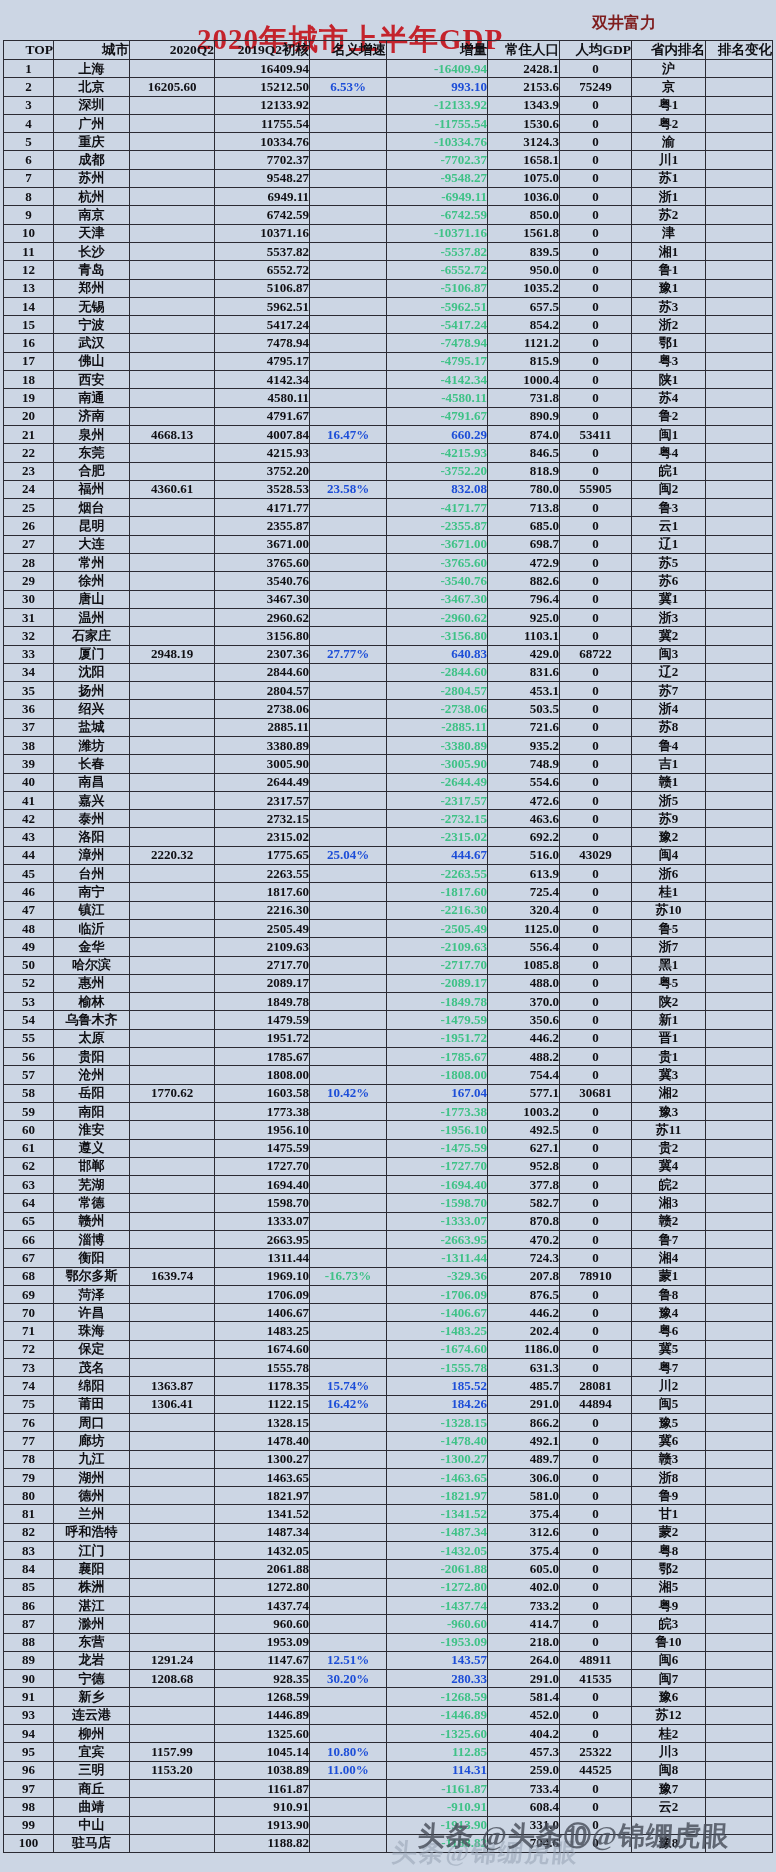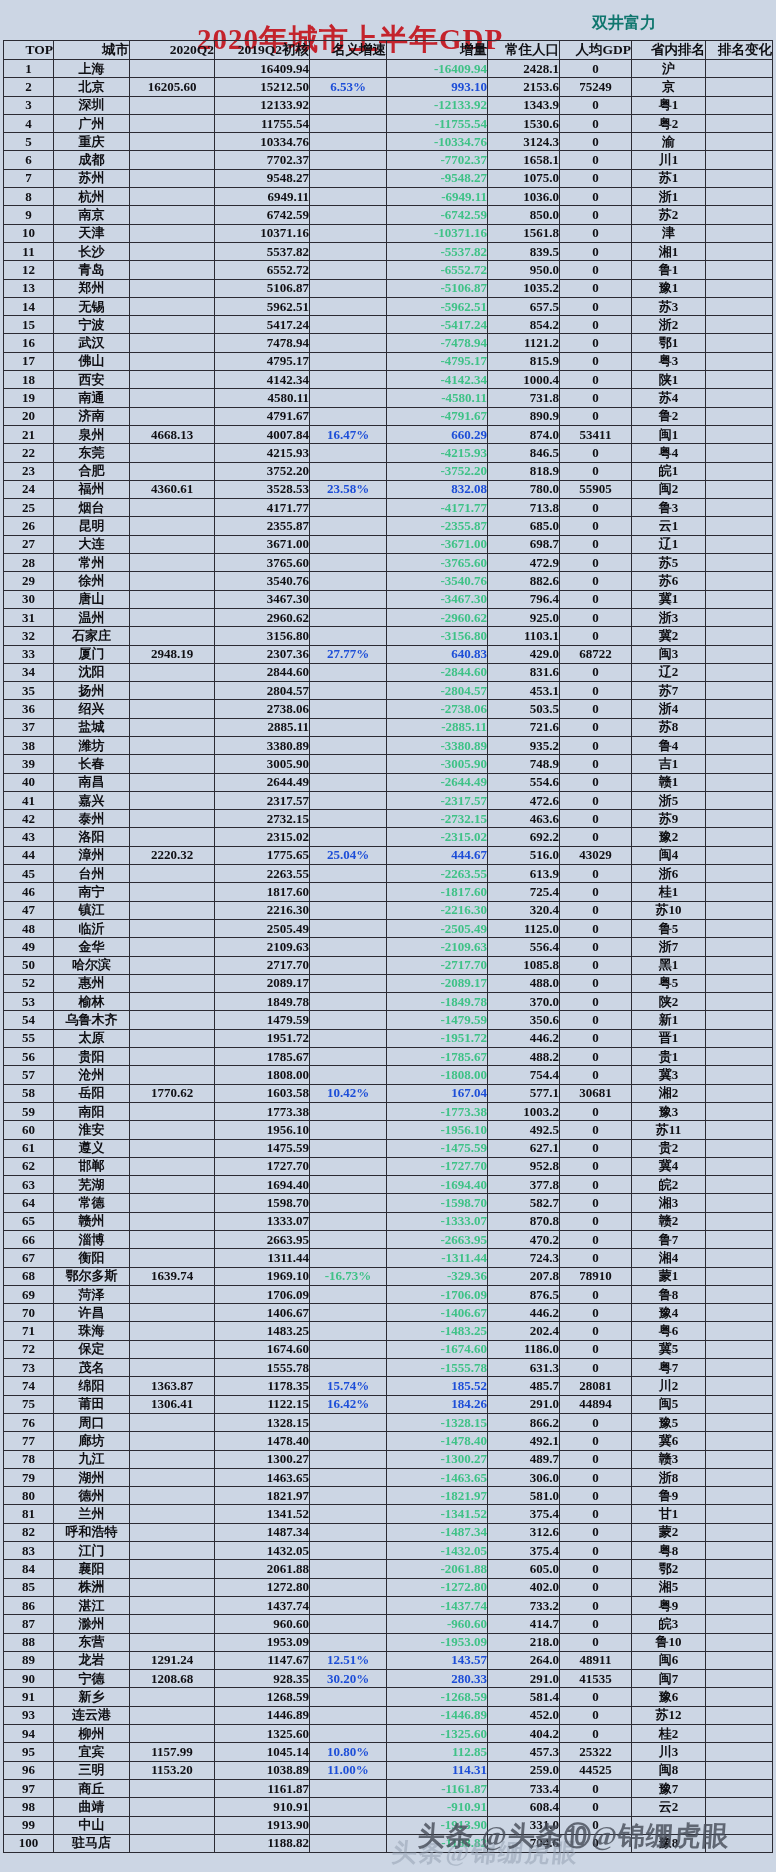--- a/index.html
+++ b/index.html
@@ -11,21 +11,21 @@
     color:#101014;
   }
   .page{position:relative;width:776px;height:1872px;overflow:hidden;background:#ccd6e4;}
   .title-bar{position:absolute;top:0;left:0;width:776px;height:40px;}
   .main-title{
     position:absolute;top:20px;left:170px;width:360px;
     font-size:29px;letter-spacing:1px;color:#c4232c;text-align:center;white-space:nowrap;
   }
   .byline{
     position:absolute;top:13px;left:592px;
-    font-size:16px;color:#0f766e;white-space:nowrap;
+    font-size:16px;color:#7f1d1d;white-space:nowrap;
   }
   table.gdp{
     position:absolute;top:40px;left:3px;
     width:769px;
     border-collapse:collapse;
     table-layout:fixed;
   }
   table.gdp th, table.gdp td{
     border:1px solid #2b2b33;
     padding:0;

